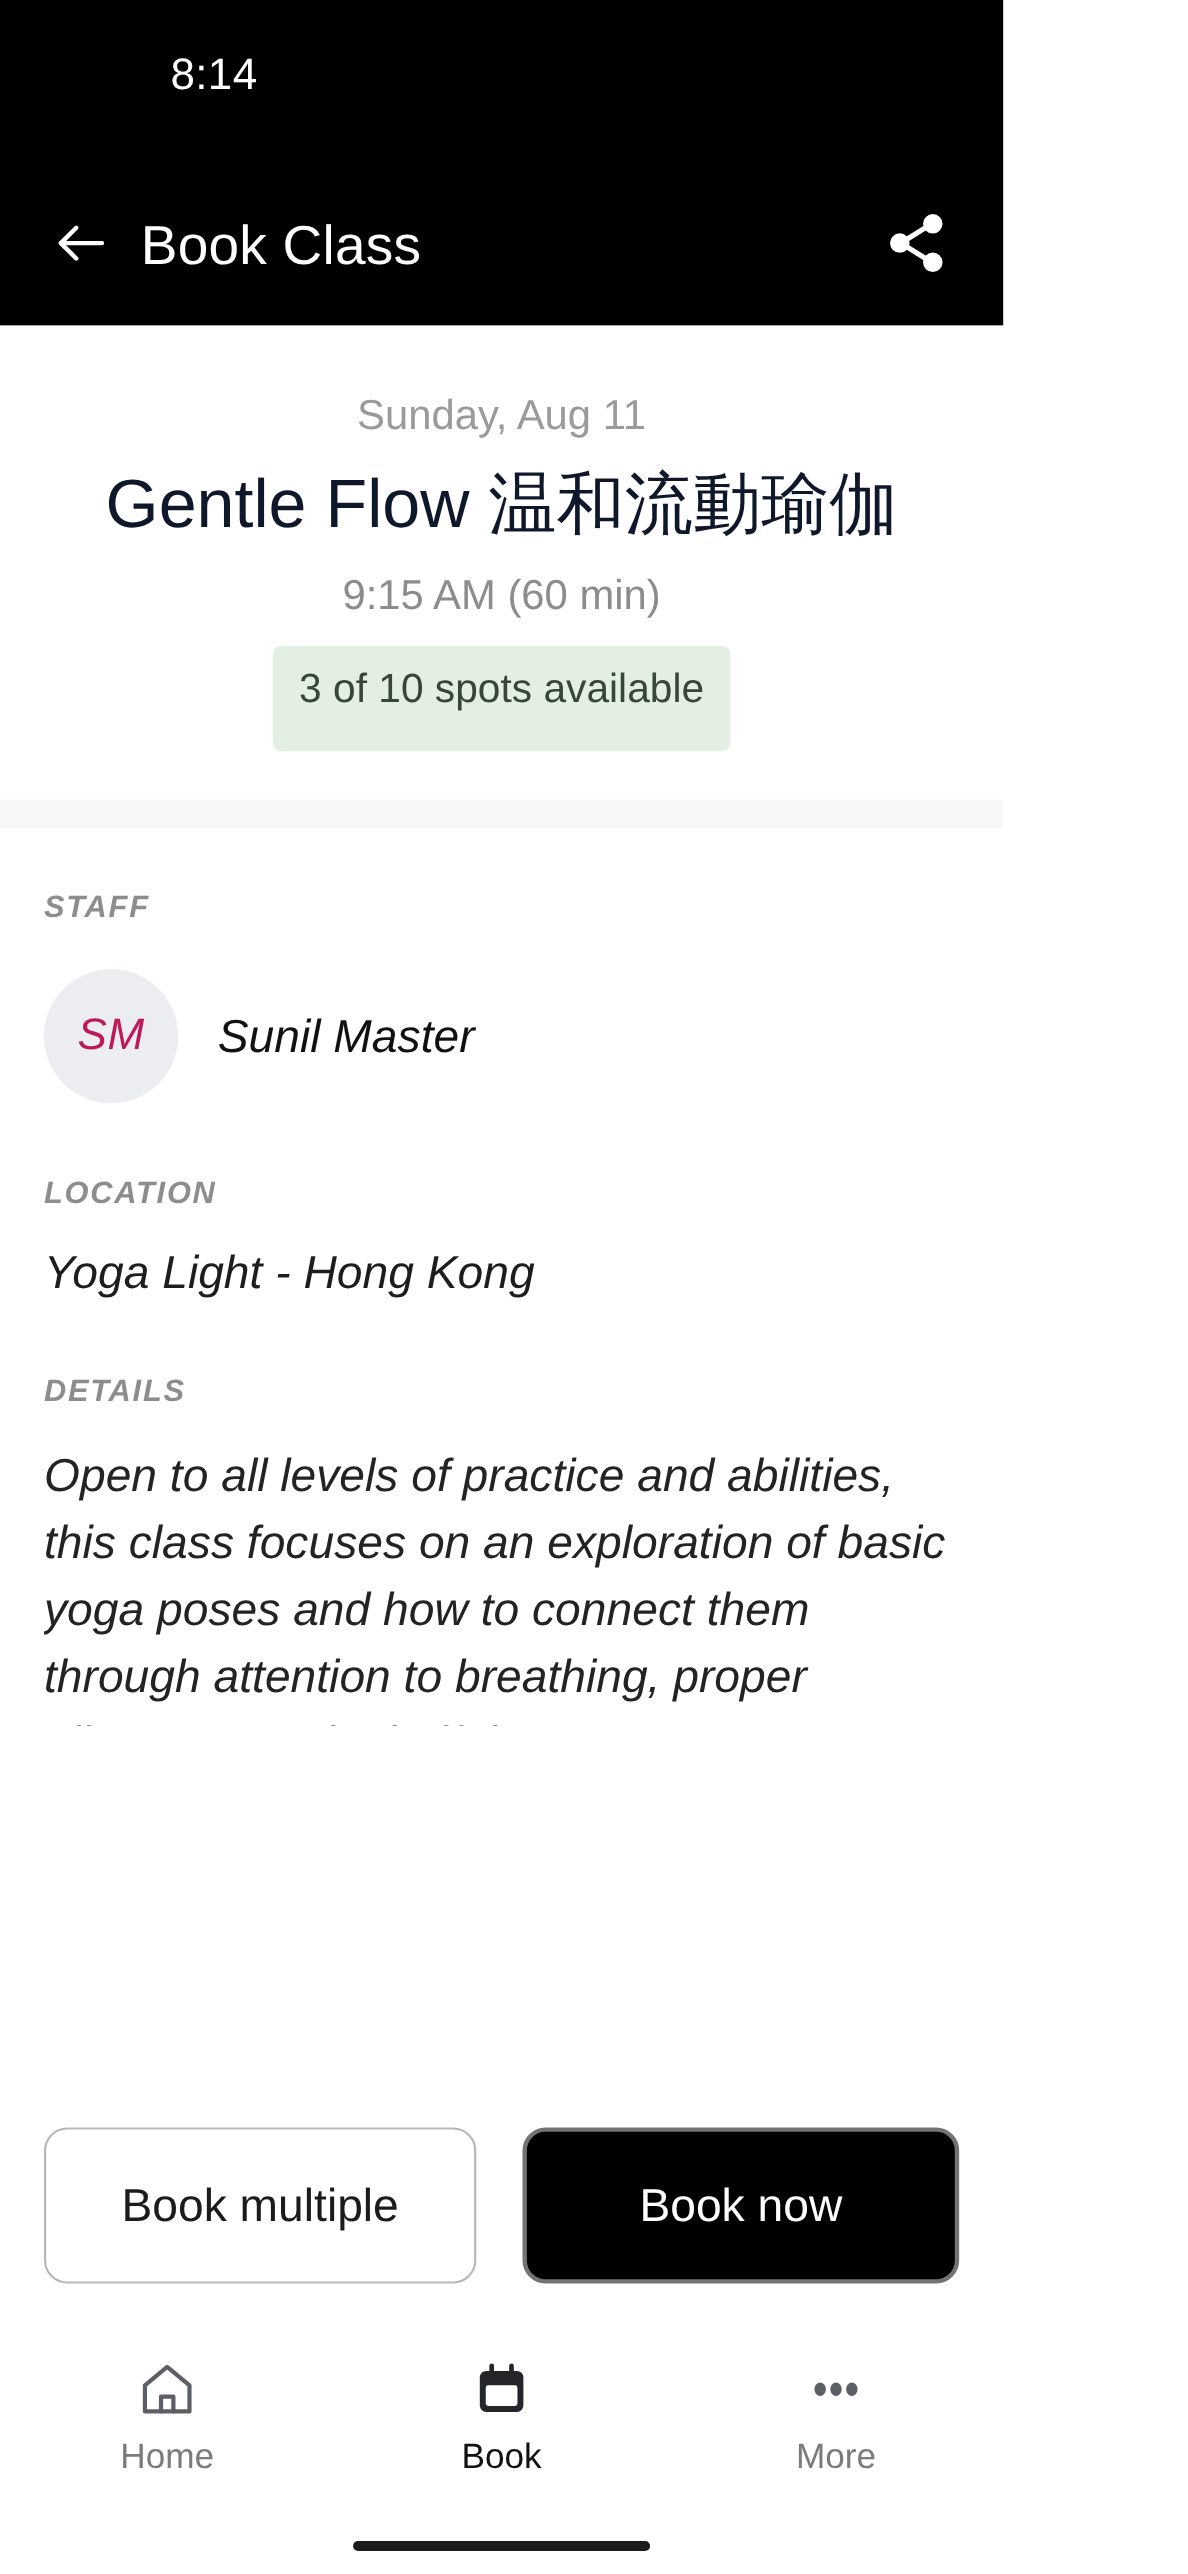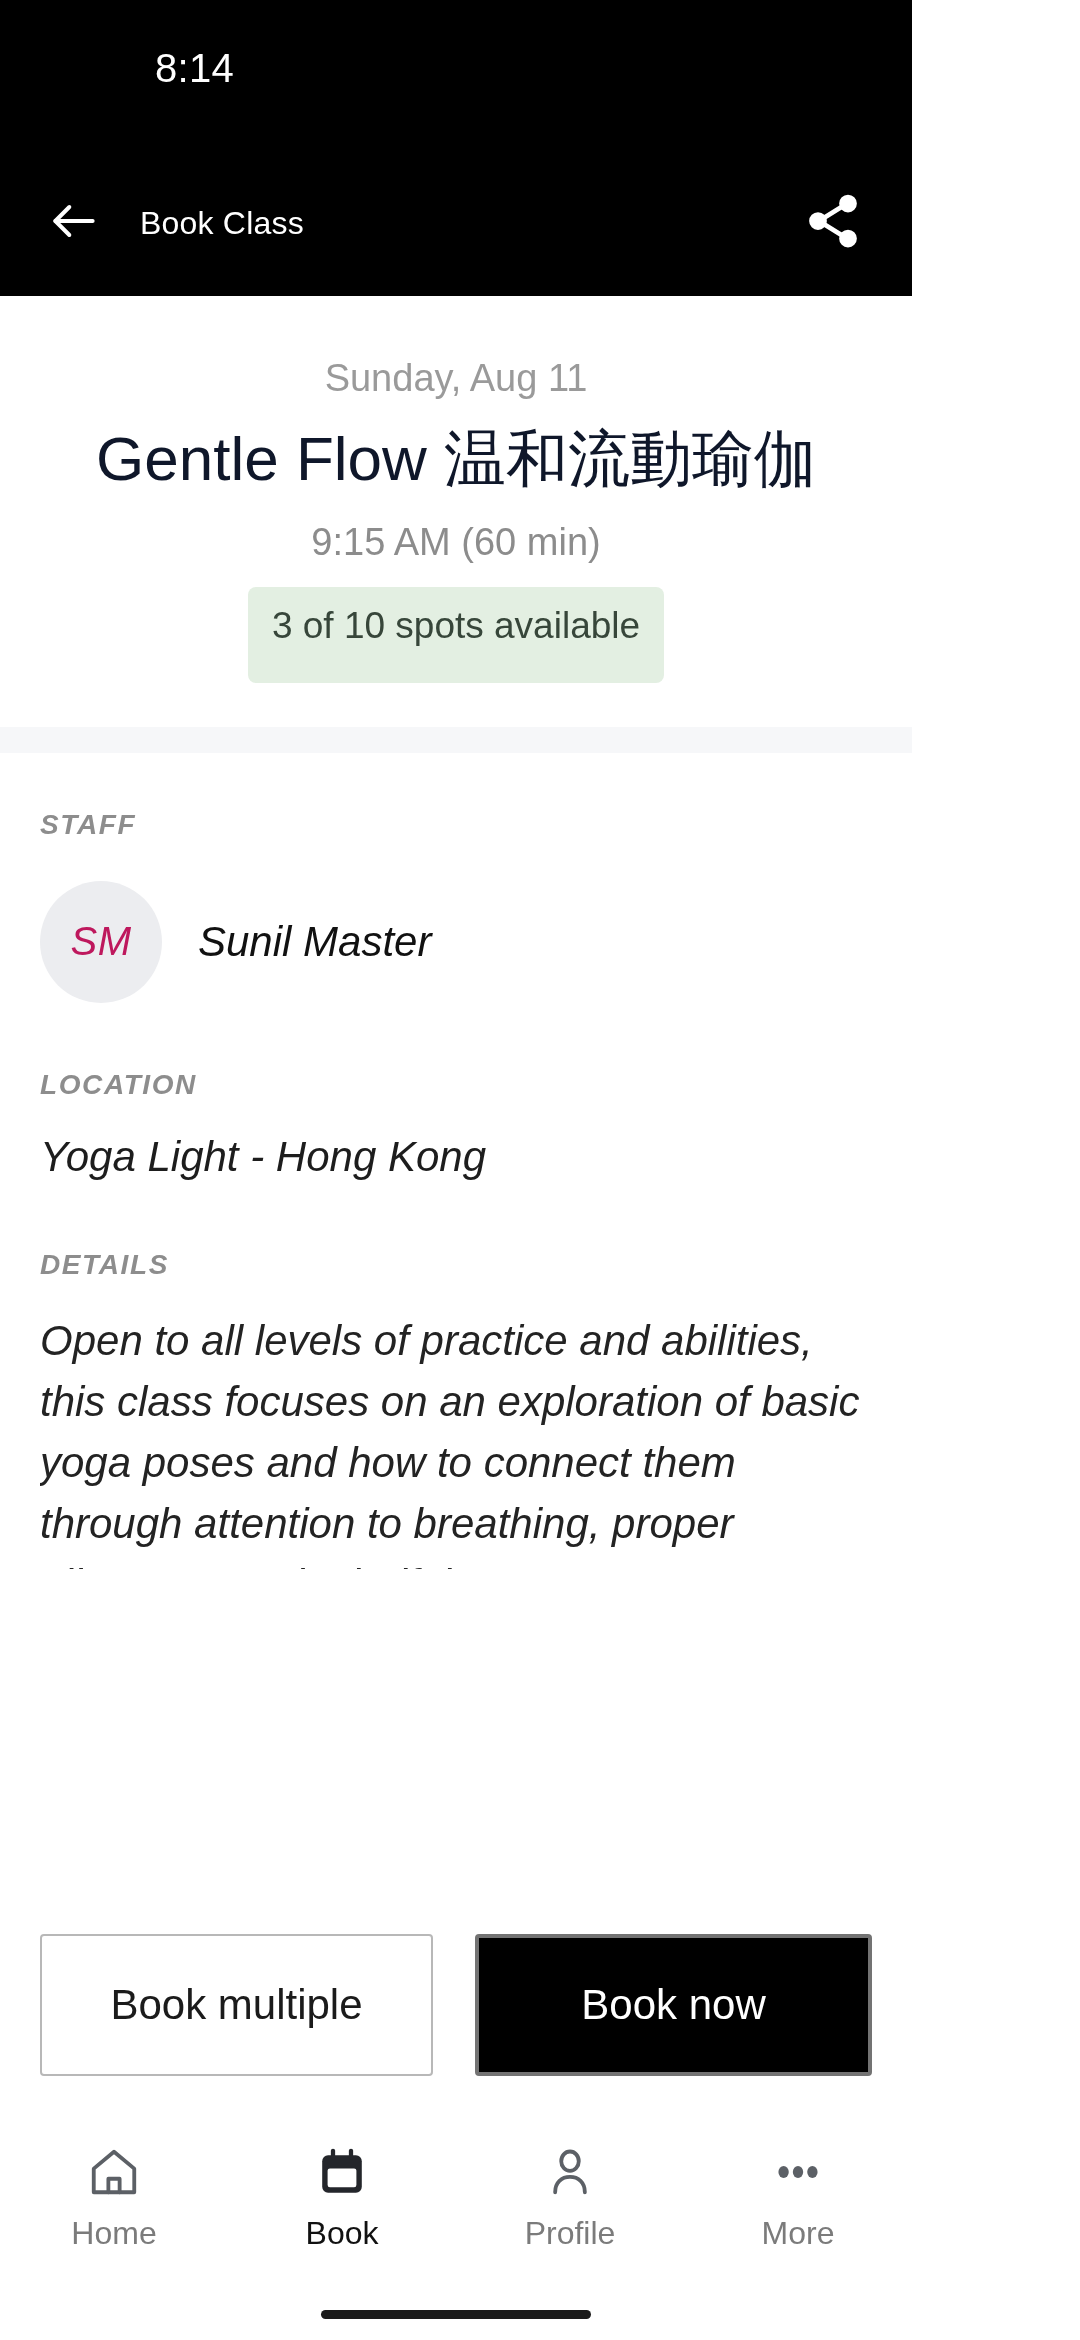--- a/index.html
+++ b/index.html
@@ -49,23 +49,23 @@
   .back-btn {
     width: 62px;
     height: 62px;
     display: flex;
     align-items: center;
     justify-content: flex-start;
     cursor: pointer;
   }
   .app-title {
     color: #ffffff;
-    font-size: 32px;
+    font-size: 50px;
     font-weight: 400;
-    margin-left: 32px;
+    margin-left: 20px;
     letter-spacing: 0.2px;
     white-space: nowrap;
   }
   .app-bar-spacer { flex: 1 1 auto; }
   .share-btn {
     width: 70px;
     height: 70px;
     display: flex;
     align-items: center;
     justify-content: center;
@@ -182,21 +182,21 @@
   .action-bar {
     flex: none;
     display: flex;
     gap: 42px;
     padding: 0 40px;
     margin-bottom: 42px;
   }
   .btn {
     flex: 1 1 0;
     height: 142px;
-    border-radius: 4px;
+    border-radius: 21px;
     font-size: 42px;
     display: flex;
     align-items: center;
     justify-content: center;
     cursor: pointer;
     line-height: 1;
   }
   .btn-outline {
     background: #ffffff;
     border: 2px solid #b8b8b8;
@@ -342,29 +342,20 @@
         <svg width="54" height="54" viewBox="0 0 24 24" fill="none">
           <rect x="3.2" y="4.6" width="17.6" height="16.6" rx="2.6" fill="#24262b"></rect>
           <rect x="5.6" y="10.4" width="12.8" height="8.4" rx="1" fill="#ffffff"></rect>
           <line x1="8" y1="2.6" x2="8" y2="5.6" stroke="#24262b" stroke-width="1.9" stroke-linecap="round"></line>
           <line x1="16" y1="2.6" x2="16" y2="5.6" stroke="#24262b" stroke-width="1.9" stroke-linecap="round"></line>
         </svg>
       </div>
       <div class="nav-label">Book</div>
     </div>
 
-    <div class="nav-item">
-      <div class="nav-icon">
-        <svg width="54" height="54" viewBox="0 0 24 24" fill="none" stroke="#5c6066" stroke-width="1.7" stroke-linecap="round">
-          <ellipse cx="12" cy="7.2" rx="3.9" ry="4.3"></ellipse>
-          <path d="M5.4 21 C5.4 16.6 8.3 14.2 12 14.2 C15.7 14.2 18.6 16.6 18.6 21"></path>
-        </svg>
-      </div>
-      <div class="nav-label">Profile</div>
-    </div>
 
     <div class="nav-item">
       <div class="nav-icon">
         <svg width="54" height="54" viewBox="0 0 24 24" fill="#5c6066">
           <ellipse cx="5.6" cy="12" rx="2.3" ry="2.7"></ellipse>
           <ellipse cx="12" cy="12" rx="2.3" ry="2.7"></ellipse>
           <ellipse cx="18.4" cy="12" rx="2.3" ry="2.7"></ellipse>
         </svg>
       </div>
       <div class="nav-label">More</div>

